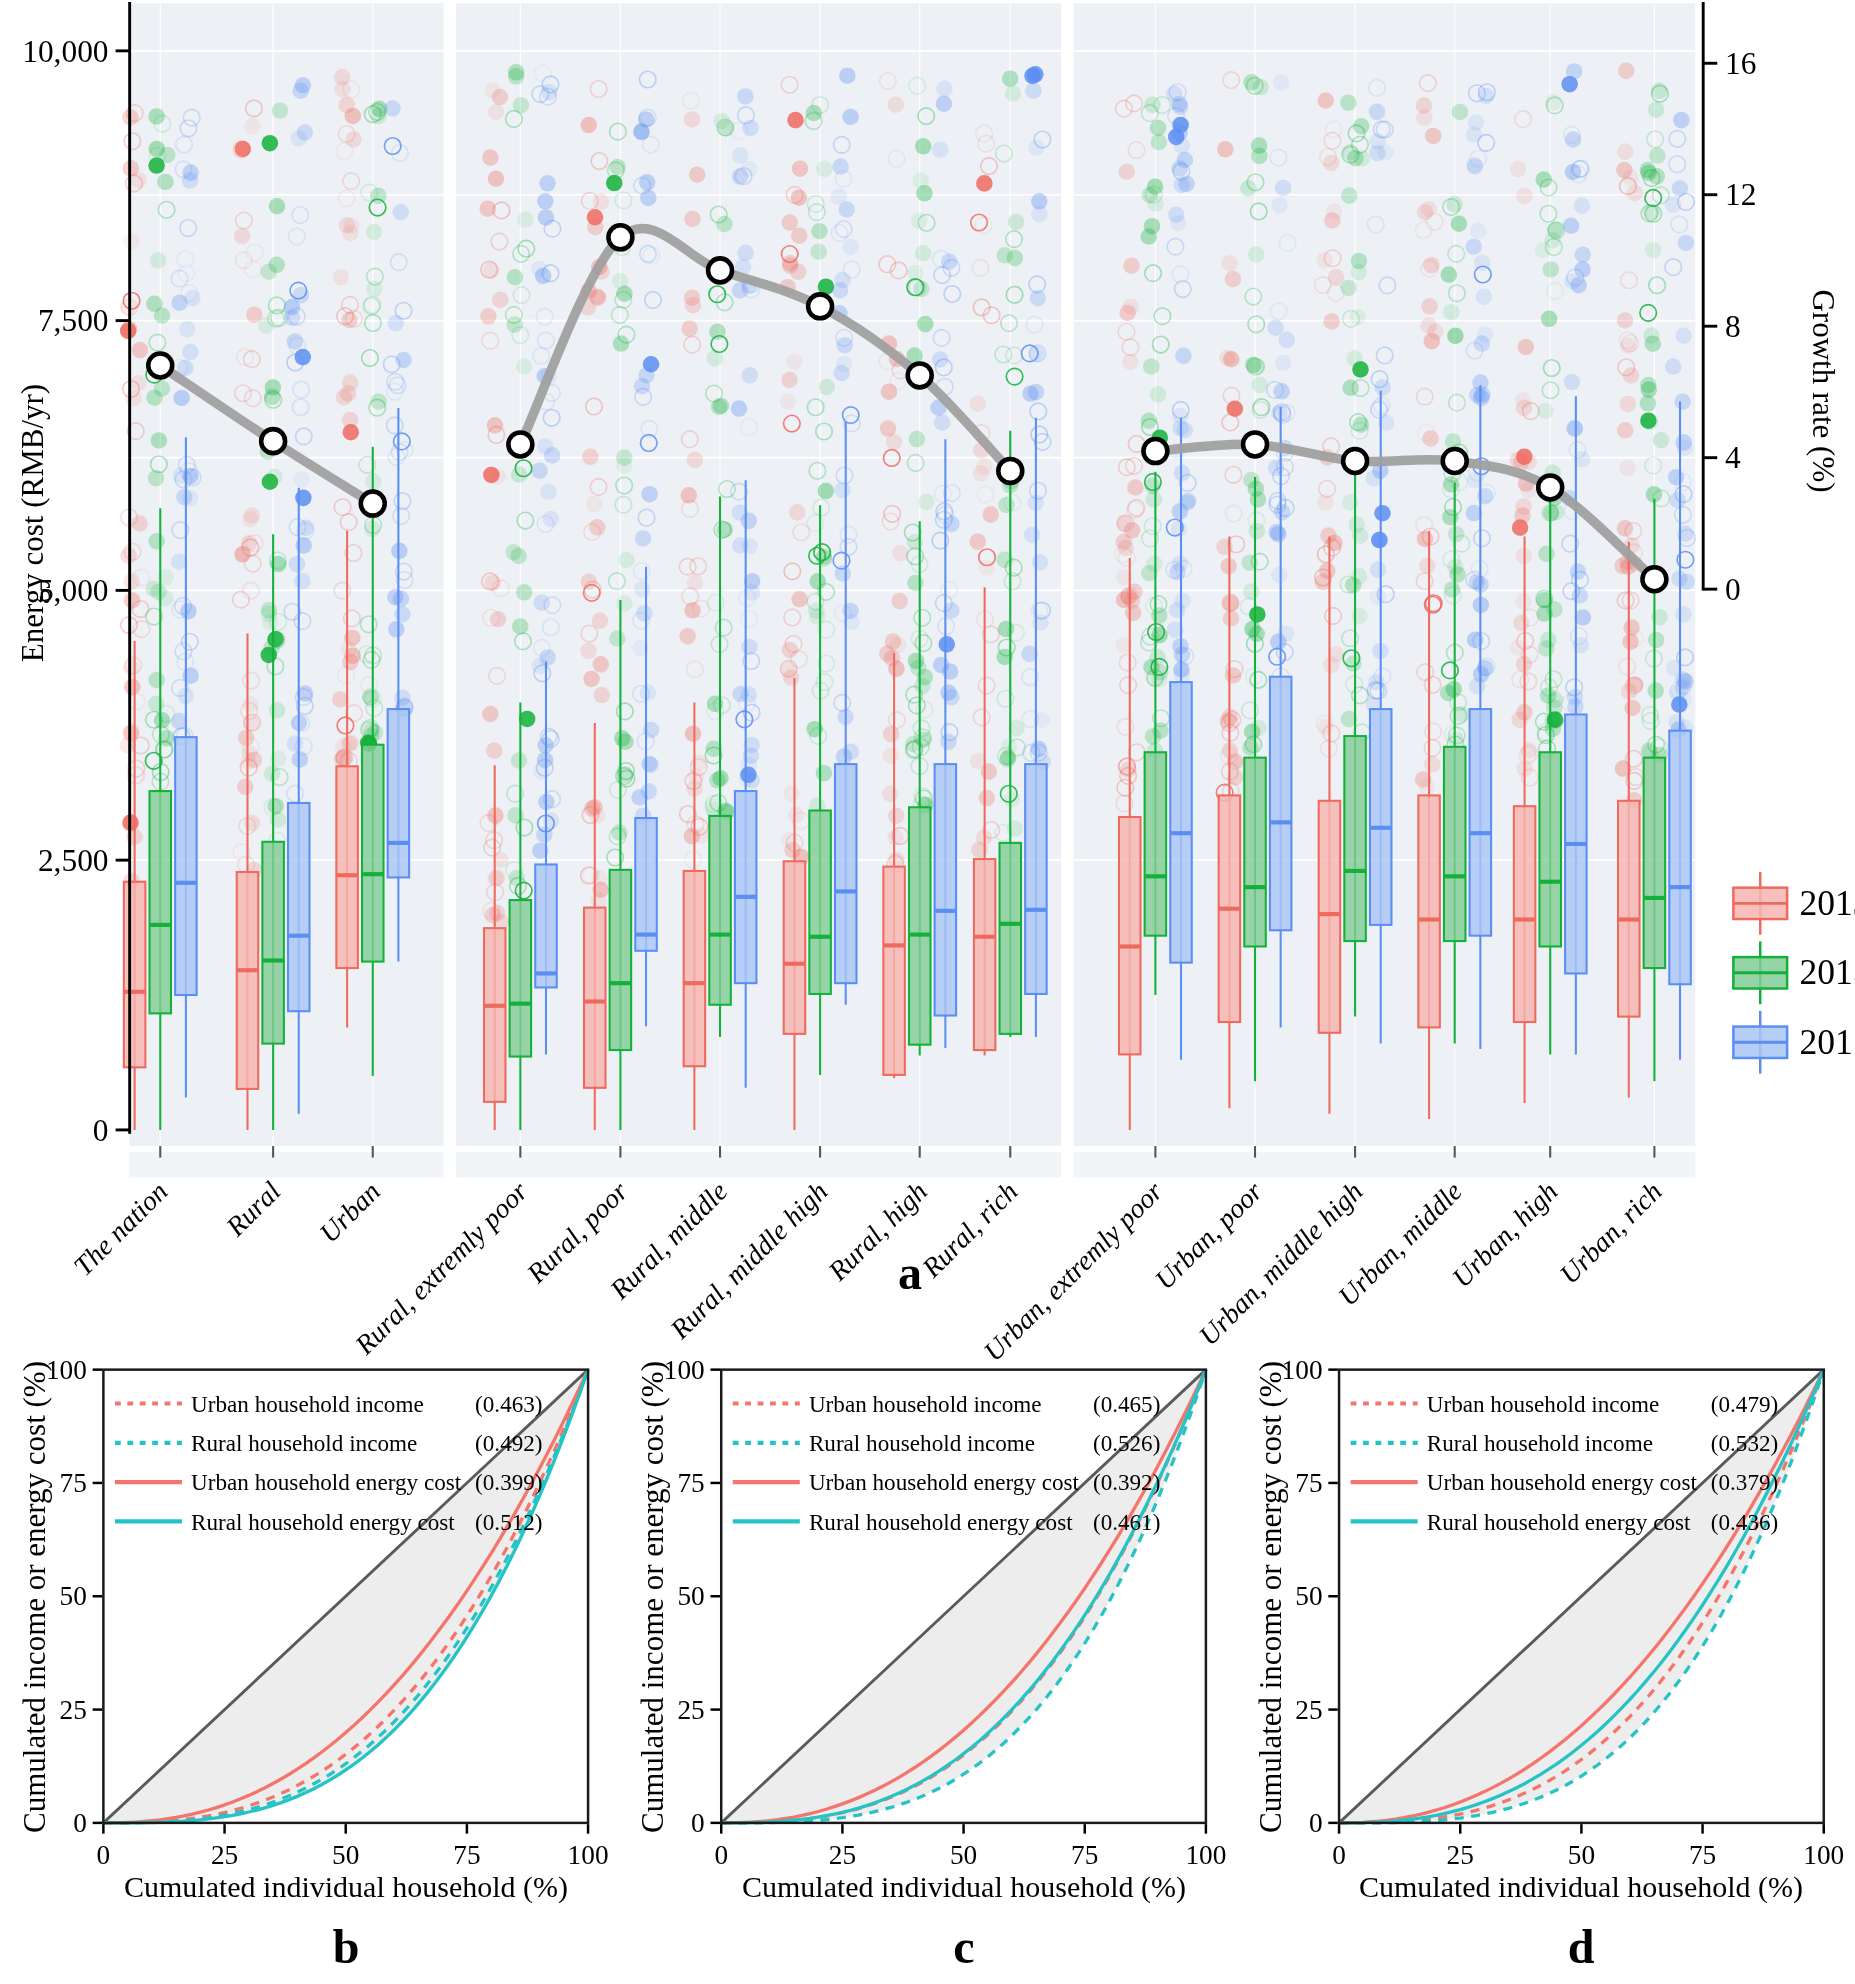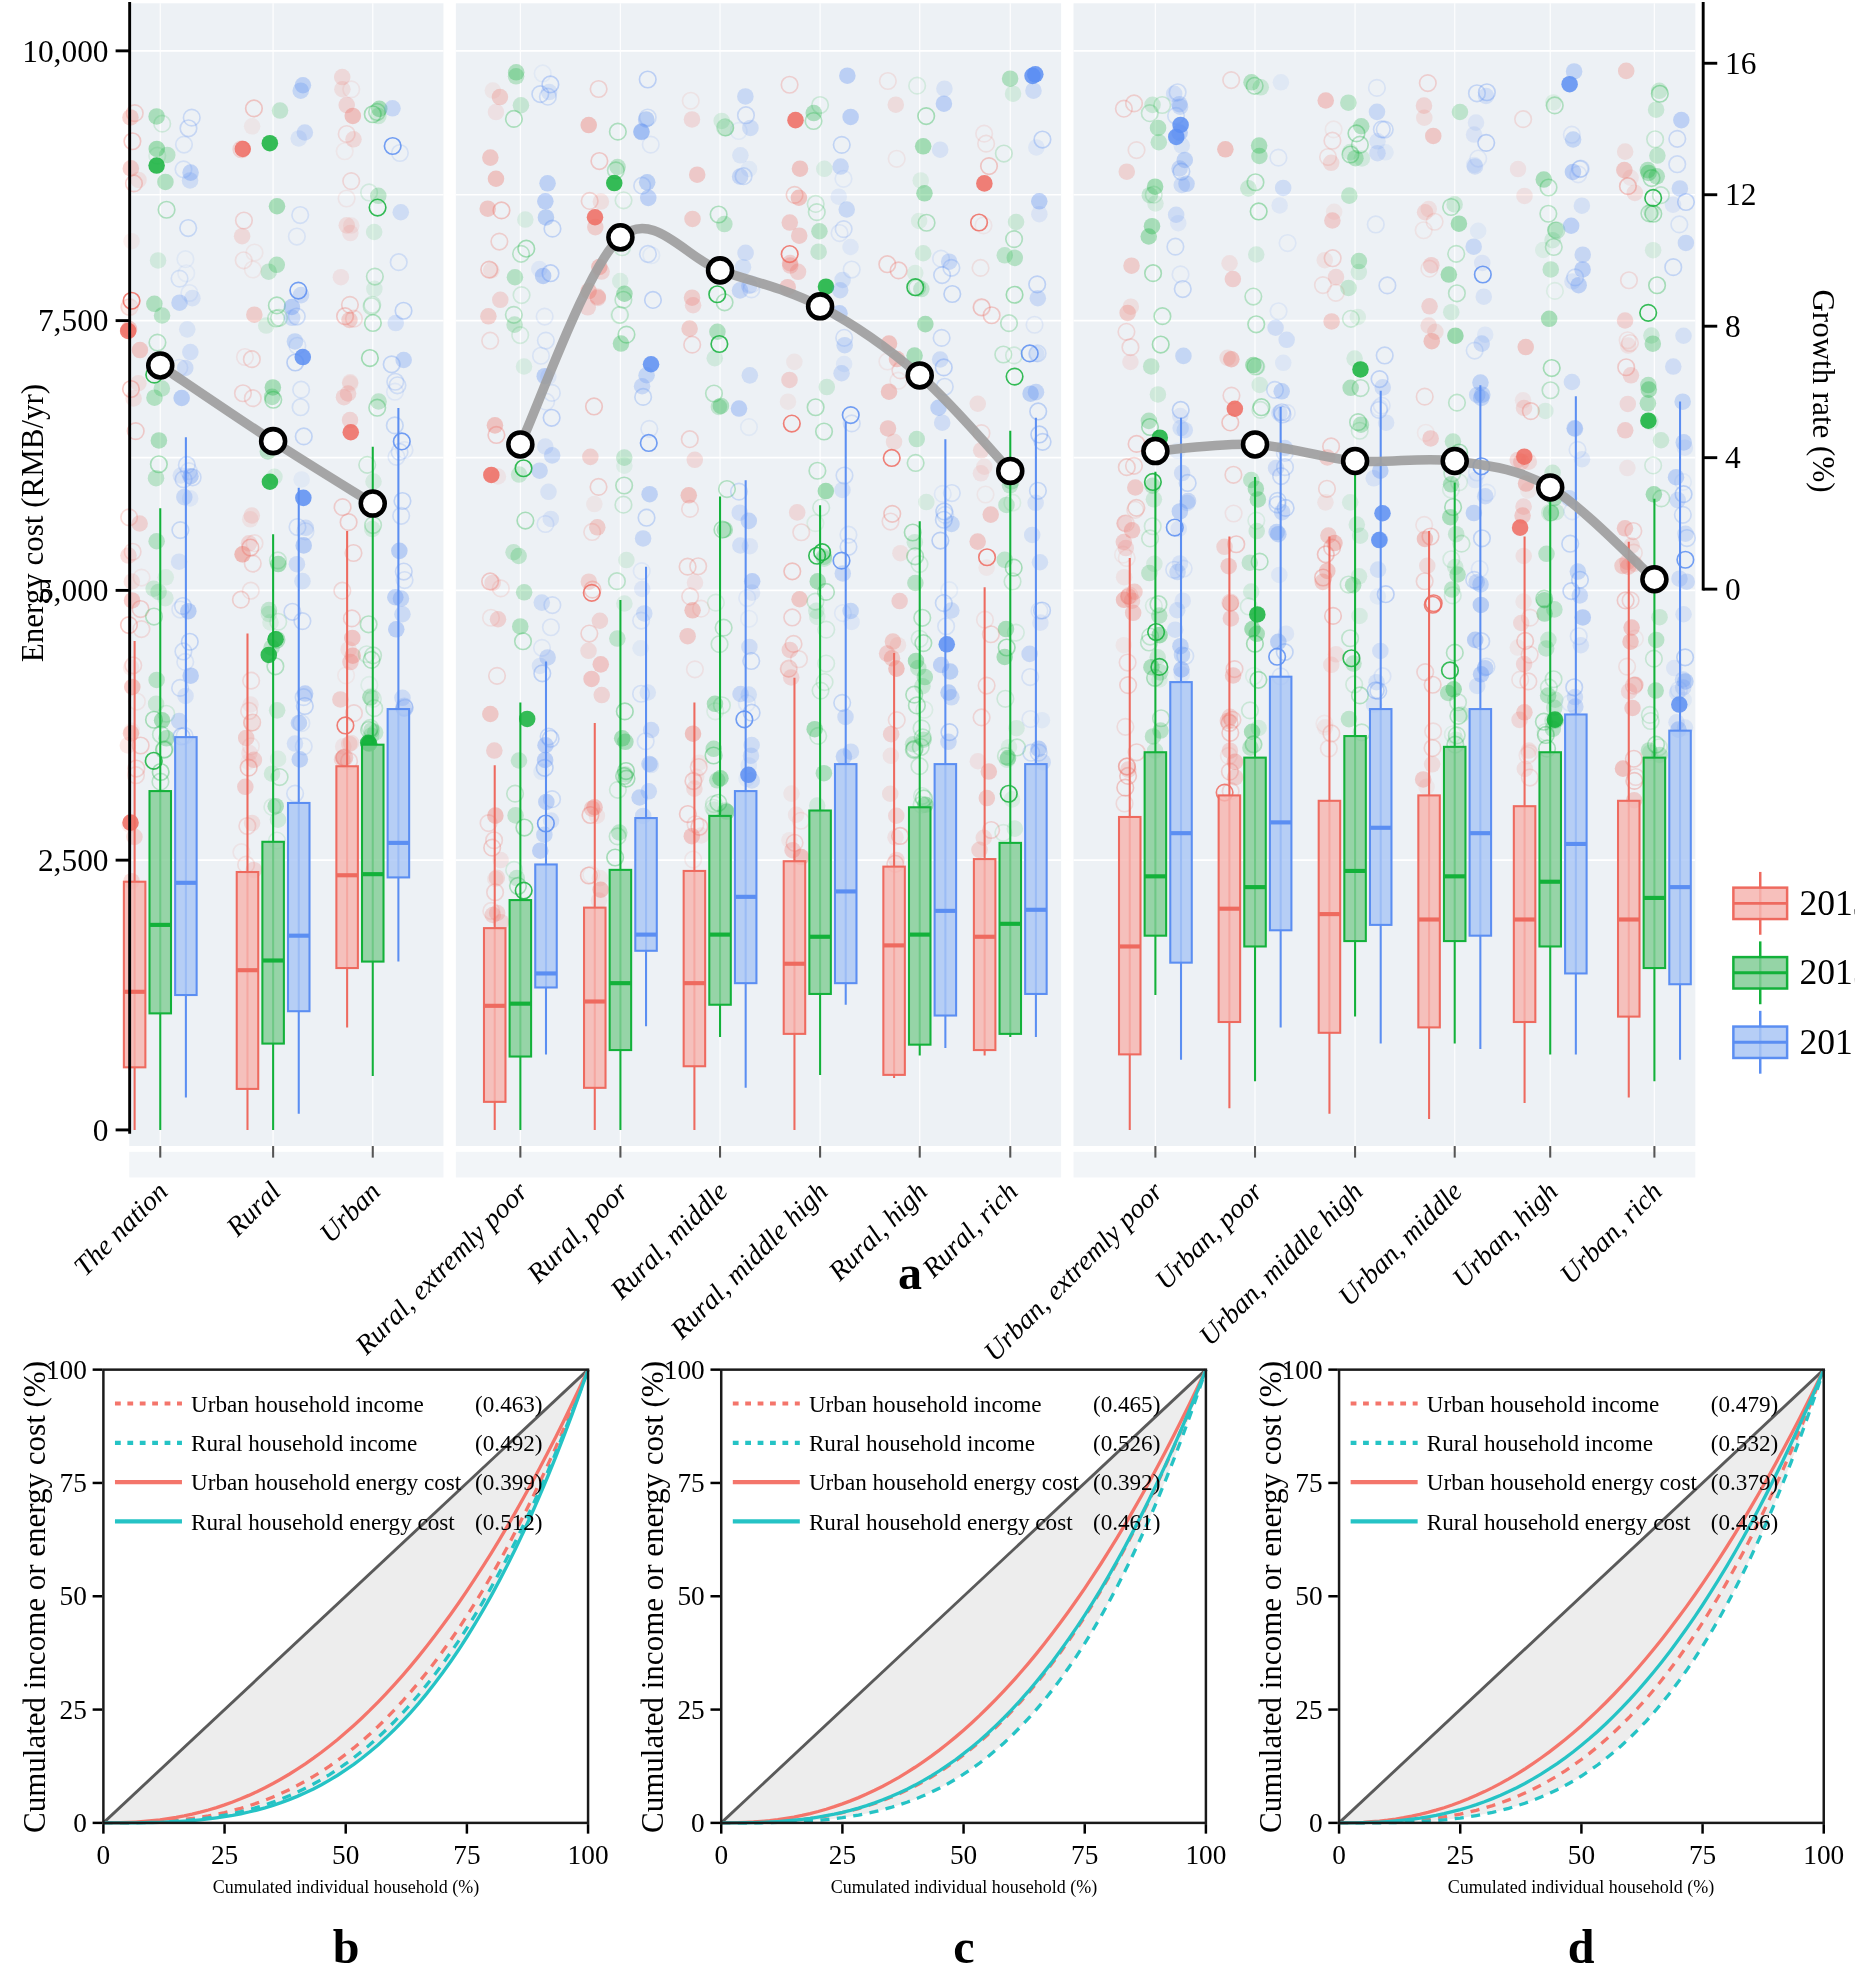--- a/index.html
+++ b/index.html
@@ -3,21 +3,21 @@
 <meta charset="utf-8">
 <style>
   html,body{margin:0;padding:0;background:#ffffff;}
   body{width:1856px;height:1985px;position:relative;font-family:"Liberation Serif","DejaVu Serif",serif;}
   svg{position:absolute;left:0;}
   .overlay{position:absolute;color:#000;white-space:nowrap;transform:translate(-50%,-50%);}
   .rot-ccw{transform:translate(-50%,-50%) rotate(-90deg);}
   .rot-cw{transform:translate(-50%,-50%) rotate(90deg);}
   .axis-title{font-size:31px;}
   .panel-letter{font-size:48px;font-weight:bold;}
-  .lorenz-xtitle{font-size:18px;}
+  .lorenz-xtitle{font-size:30px;}
 </style>
 </head>
 <body>
 
 <svg id="panel-a" width="1856" height="1385" style="top:0;" viewBox="0 0 4488 3350">
     <g>
       <rect x="312" y="8" width="760" height="2764" fill="#edf1f5"></rect>
       <rect x="312" y="2786" width="760" height="62" fill="#f2f5f8"></rect>
       <rect x="1102" y="8" width="1464" height="2764" fill="#edf1f5"></rect>
       <rect x="1102" y="2786" width="1464" height="62" fill="#f2f5f8"></rect>

